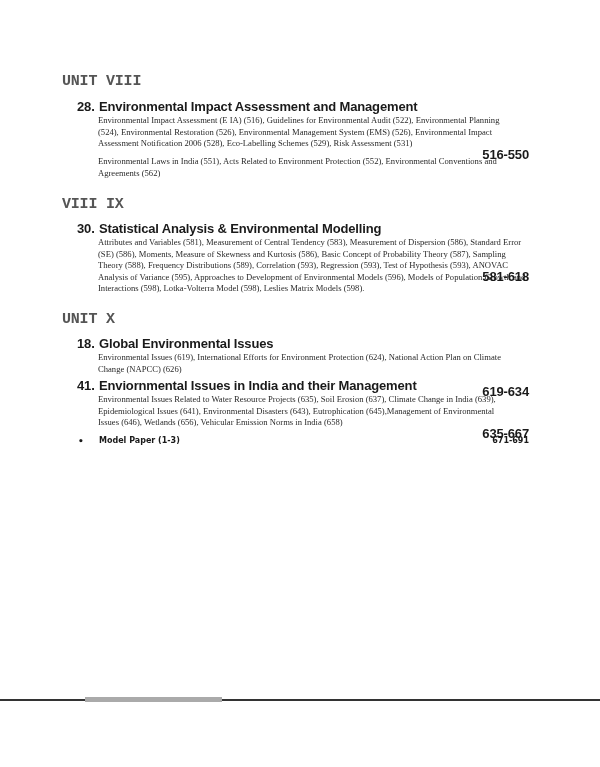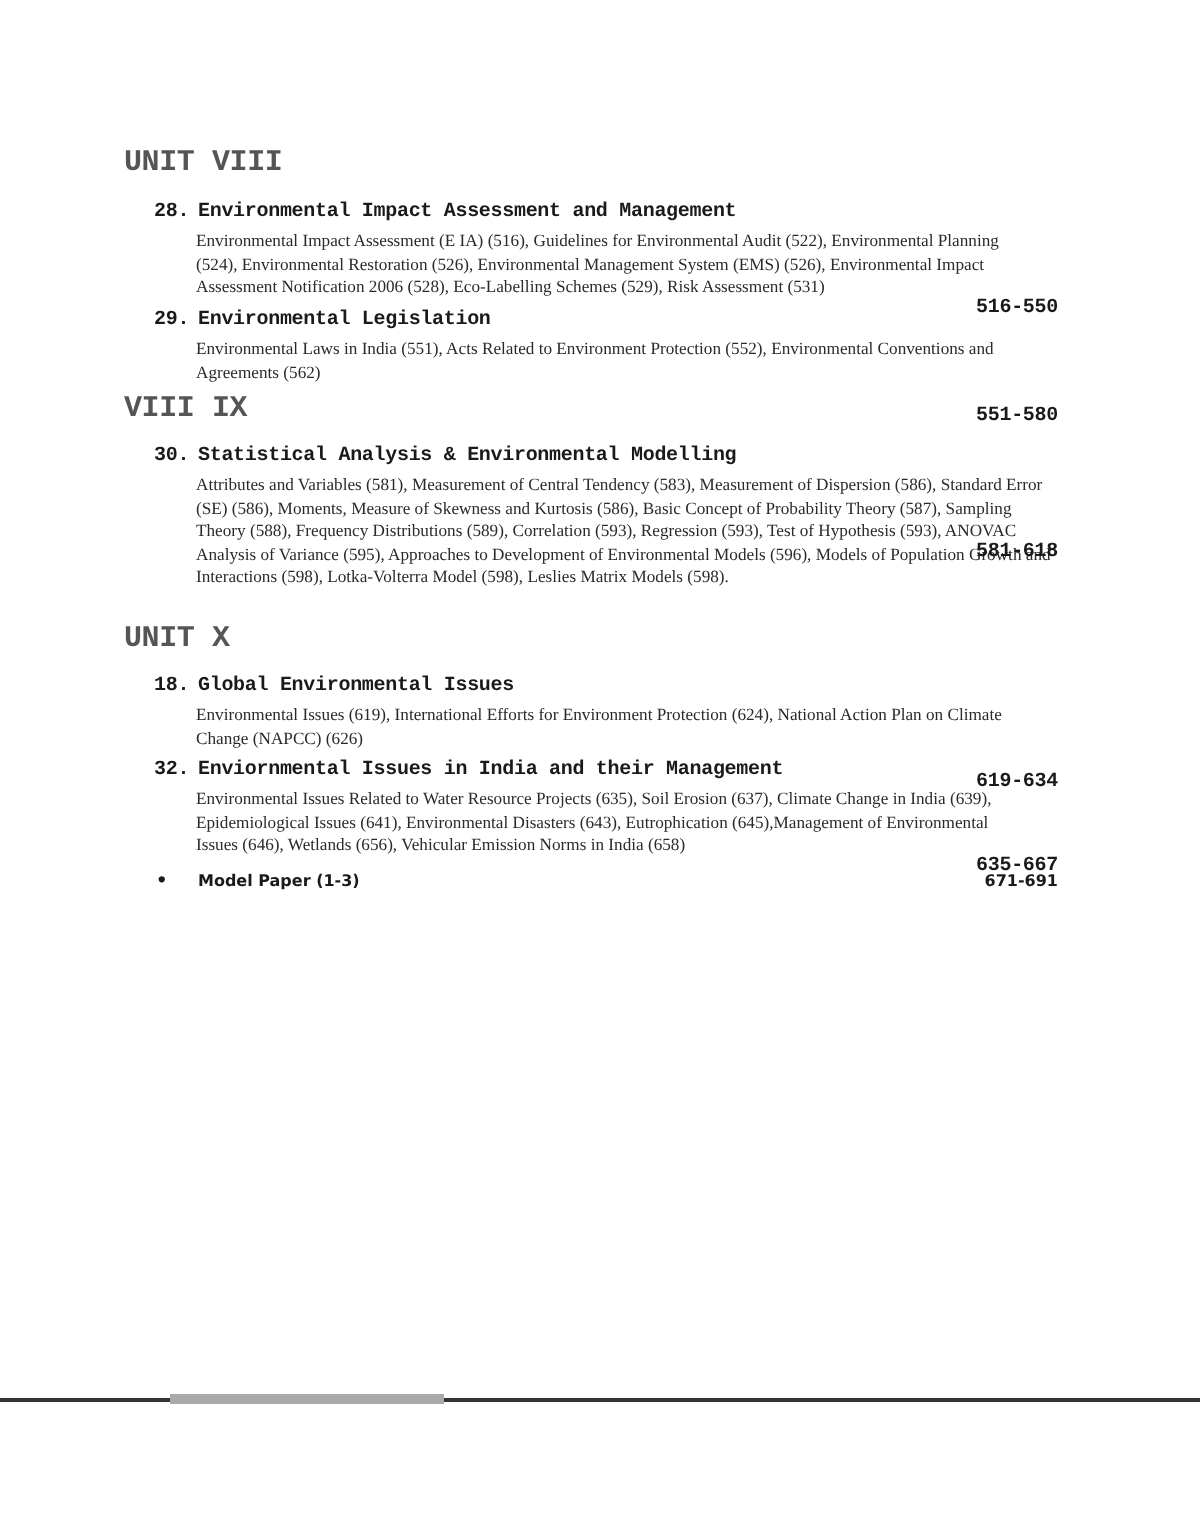--- a/index.html
+++ b/index.html
@@ -33,23 +33,23 @@
       margin: 0;
     }
     .entry {
       position: absolute;
       left: 77px;
       width: 452px;
     }
     .entry-head {
       position: relative;
       height: 13px;
-      font-family: Liberation Mono, monospace;
+      font-family: Liberation Sans, sans-serif;
       font-weight: bold;
-      font-size: 10px;
+      font-size: 13px;
       color: #1a1a1a;
       letter-spacing: -0.15px;
       line-height: 13px;
     }
     .entry-num {
       position: absolute;
       left: 0;
       top: 0;
     }
     .entry-title {
@@ -128,25 +128,20 @@
   <div class="entry" style="top:100px;">
     <div class="entry-head">
       <span class="entry-num">28.</span>
       <span class="entry-title">Environmental Impact Assessment and Management</span>
       <span class="entry-pages">516-550</span>
     </div>
     <div class="entry-desc">Environmental Impact Assessment (E IA) (516), Guidelines for Environmental Audit (522), Environmental Planning (524), Environmental Restoration (526), Environmental Management System (EMS) (526), Environmental Impact Assessment Notification 2006 (528), Eco-Labelling Schemes (529), Risk Assessment (531)</div>
   </div>
 
   <div class="entry" style="top:154px;">
-    <div class="entry-head">
-      <span class="entry-num">29.</span>
-      <span class="entry-title">Environmental Legislation</span>
-      <span class="entry-pages">551-580</span>
-    </div>
     <div class="entry-desc">Environmental Laws in India (551), Acts Related to Environment Protection (552), Environmental Conventions and Agreements (562)</div>
   </div>
 
   <h2 class="unit-heading" style="top:196px;">VIII IX</h2>
 
   <div class="entry" style="top:222px;">
     <div class="entry-head">
       <span class="entry-num">30.</span>
       <span class="entry-title">Statistical Analysis &amp; Environmental Modelling</span>
       <span class="entry-pages">581-618</span>
@@ -160,21 +155,21 @@
     <div class="entry-head">
       <span class="entry-num">18.</span>
       <span class="entry-title">Global Environmental Issues</span>
       <span class="entry-pages">619-634</span>
     </div>
     <div class="entry-desc">Environmental Issues (619), International Efforts for Environment Protection (624), National Action Plan on Climate Change (NAPCC) (626)</div>
   </div>
 
   <div class="entry" style="top:379px;">
     <div class="entry-head">
-      <span class="entry-num">32.</span>
+      <span class="entry-num">41.</span>
       <span class="entry-title">Enviornmental Issues in India and their Management</span>
       <span class="entry-pages">635-667</span>
     </div>
     <div class="entry-desc" style="width:415px;">Environmental Issues Related to Water Resource Projects (635), Soil Erosion (637), Climate Change in India (639), Epidemiological Issues (641), Environmental Disasters (643), Eutrophication (645),Management of Environmental Issues (646), Wetlands (656), Vehicular Emission Norms in India (658)</div>
   </div>
 
   <div class="model-row">
     <span class="model-bullet">•</span>
     <span class="model-label">Model Paper (1-3)</span>
     <span class="model-pages">671-691</span>

